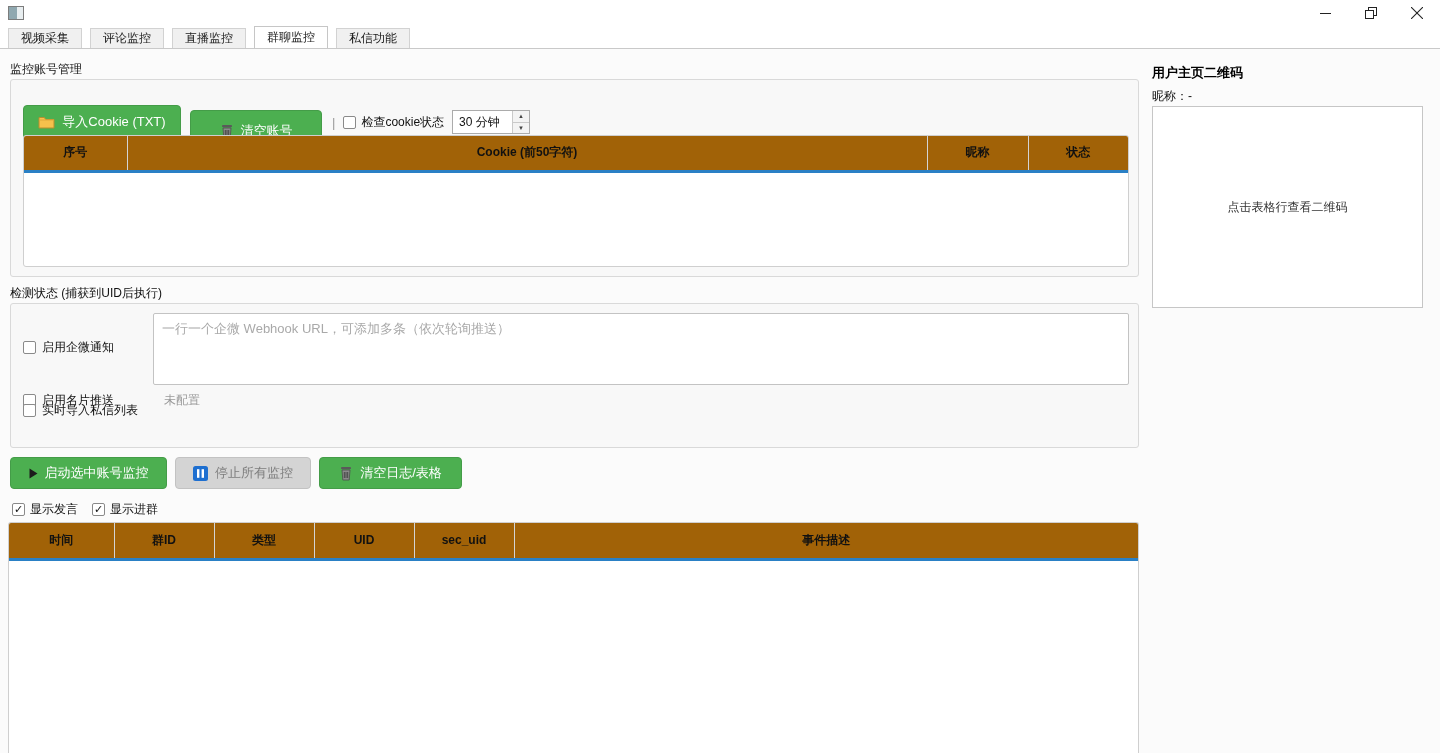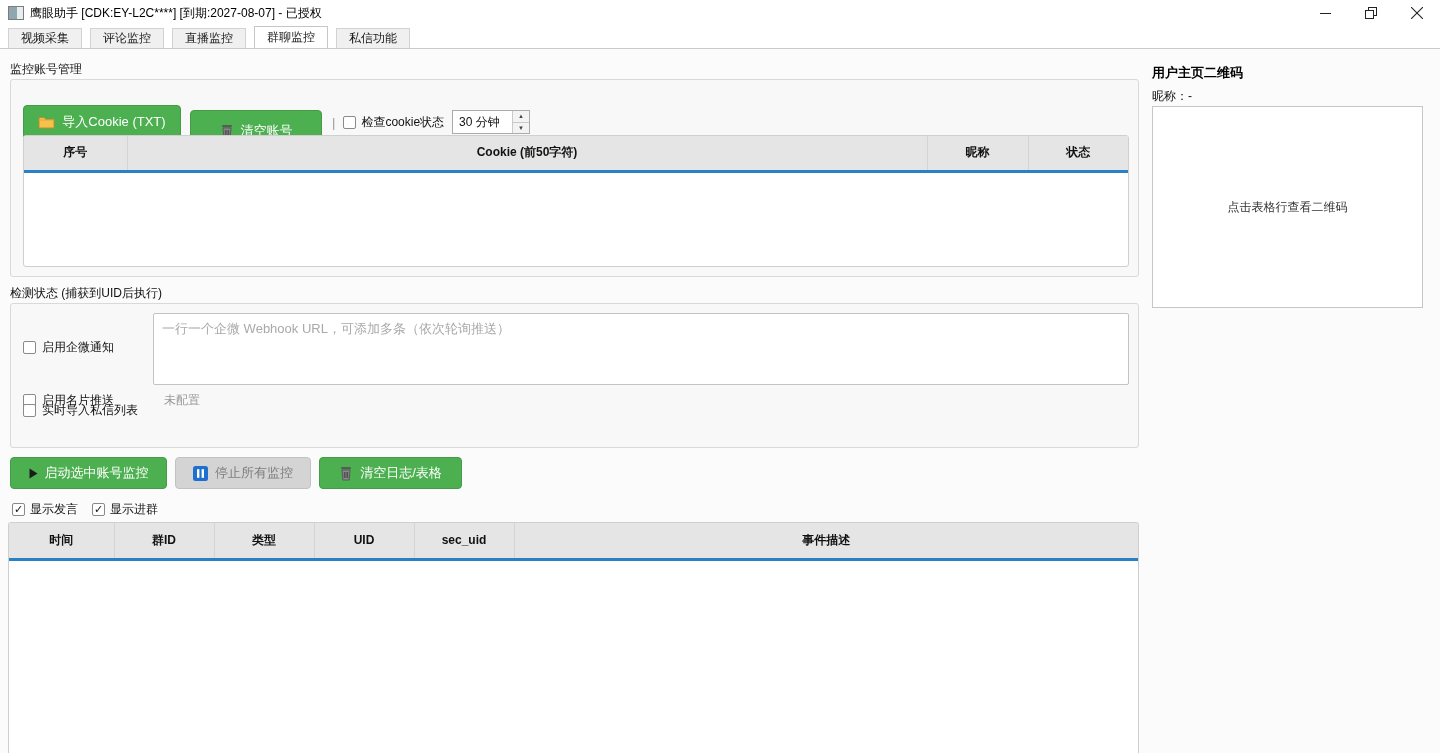--- a/index.html
+++ b/index.html
@@ -42,21 +42,21 @@
 
   .spinbox { width:78px; height:24px; margin-left:8px; background:#fff; border:1px solid #ababab; display:flex; align-items:stretch; }
   .spin-value { flex:1; display:flex; align-items:center; padding-left:6px; font-size:12px; color:#111; }
   .spin-btns { width:17px; border-left:1px solid #c9c9c9; display:flex; flex-direction:column; }
   .spin-btn { flex:1; display:flex; align-items:center; justify-content:center; font-size:6px; color:#444; background:#f3f3f3; }
   .spin-btn + .spin-btn { border-top:1px solid #c9c9c9; }
 
   
   .datatable { position:absolute; background:#fff; border:1px solid #cfcfcf; border-radius:3px; overflow:hidden; }
   .datatable table { width:100%; border-collapse:collapse; table-layout:fixed; }
-  .datatable th { background:#e5e5e5; font-size:12px; font-weight:bold; color:#111; text-align:center; border-right:1px solid #d4d4d4; border-bottom:3px solid #2a80c5; }
+  .datatable th { background:#a16207; font-size:12px; font-weight:bold; color:#111; text-align:center; border-right:1px solid #d4d4d4; border-bottom:3px solid #2a80c5; }
   .datatable th:last-child { border-right:none; }
   .t1 th { height:35px; }
   .t2 th { height:36px; }
 
   
   .webhook-area { position:absolute; left:142px; top:9px; width:976px; height:72px; background:#fff; border:1px solid #c3c3c3; border-radius:2px; resize:none; font-family:"Liberation Sans","DejaVu Sans",sans-serif; font-size:13px; padding:6px 8px; color:#111; outline:none; }
   .webhook-area::placeholder { color:#a9a9a9; }
   .auto-row { position:absolute; display:flex; align-items:center; gap:6px; font-size:12px; }
   .muted { color:#9a9a9a; }
 
@@ -70,21 +70,20 @@
   .qr-box { position:absolute; left:1152px; top:57px; width:271px; height:202px; background:#fff; border:1px solid #c6c6c6; display:flex; align-items:center; justify-content:center; }
   .qr-box span { font-size:12px; color:#333; }
 </style>
 </head>
 <body>
 
 <div id="app">
 
   <div class="titlebar">
     <div class="app-icon"></div>
-    <div class="title-text">鹰眼助手 [CDK:EY-L2C****] [到期:2027-08-07] - 已授权</div>
     <div class="win-controls">
       <div class="win-btn">
         <svg width="11" height="11" viewBox="0 0 11 11">
             <line x1="0" y1="5.5" x2="11" y2="5.5" stroke="#222" stroke-width="1"></line>
           </svg>
       </div>
       <div class="win-btn">
         <svg width="12" height="12" viewBox="0 0 12 12" fill="none" stroke="#222" stroke-width="1">
           <rect x="3.5" y="0.5" width="8" height="8"></rect>
             <rect x="0.5" y="3.5" width="8" height="8" fill="#fff"></rect>

